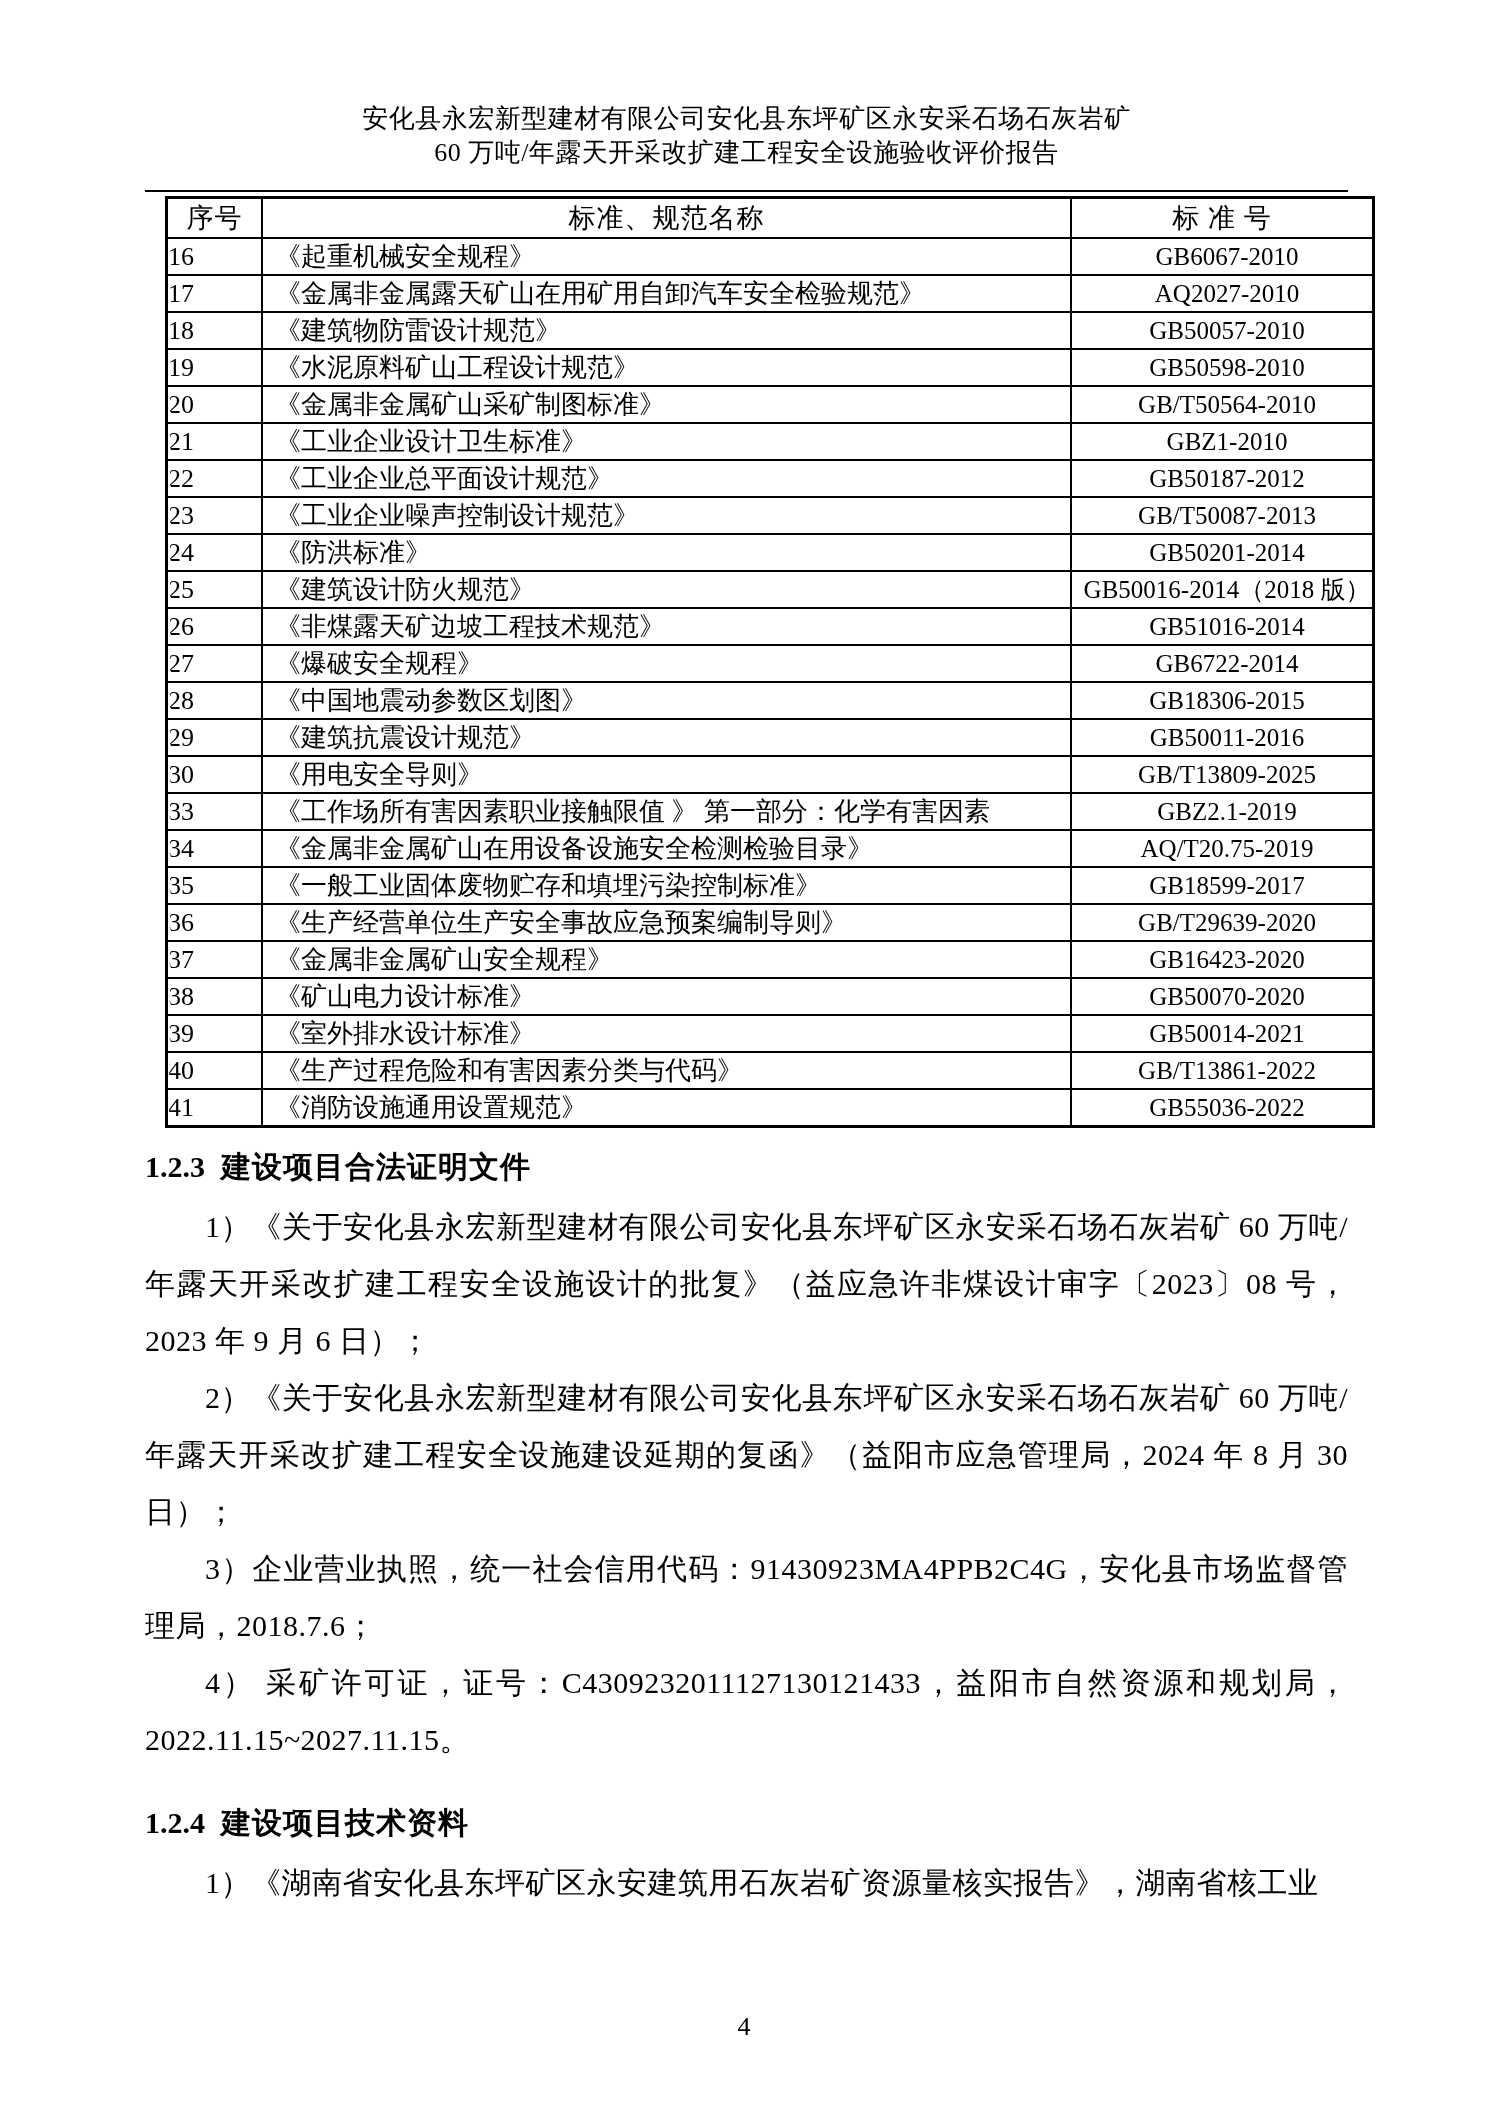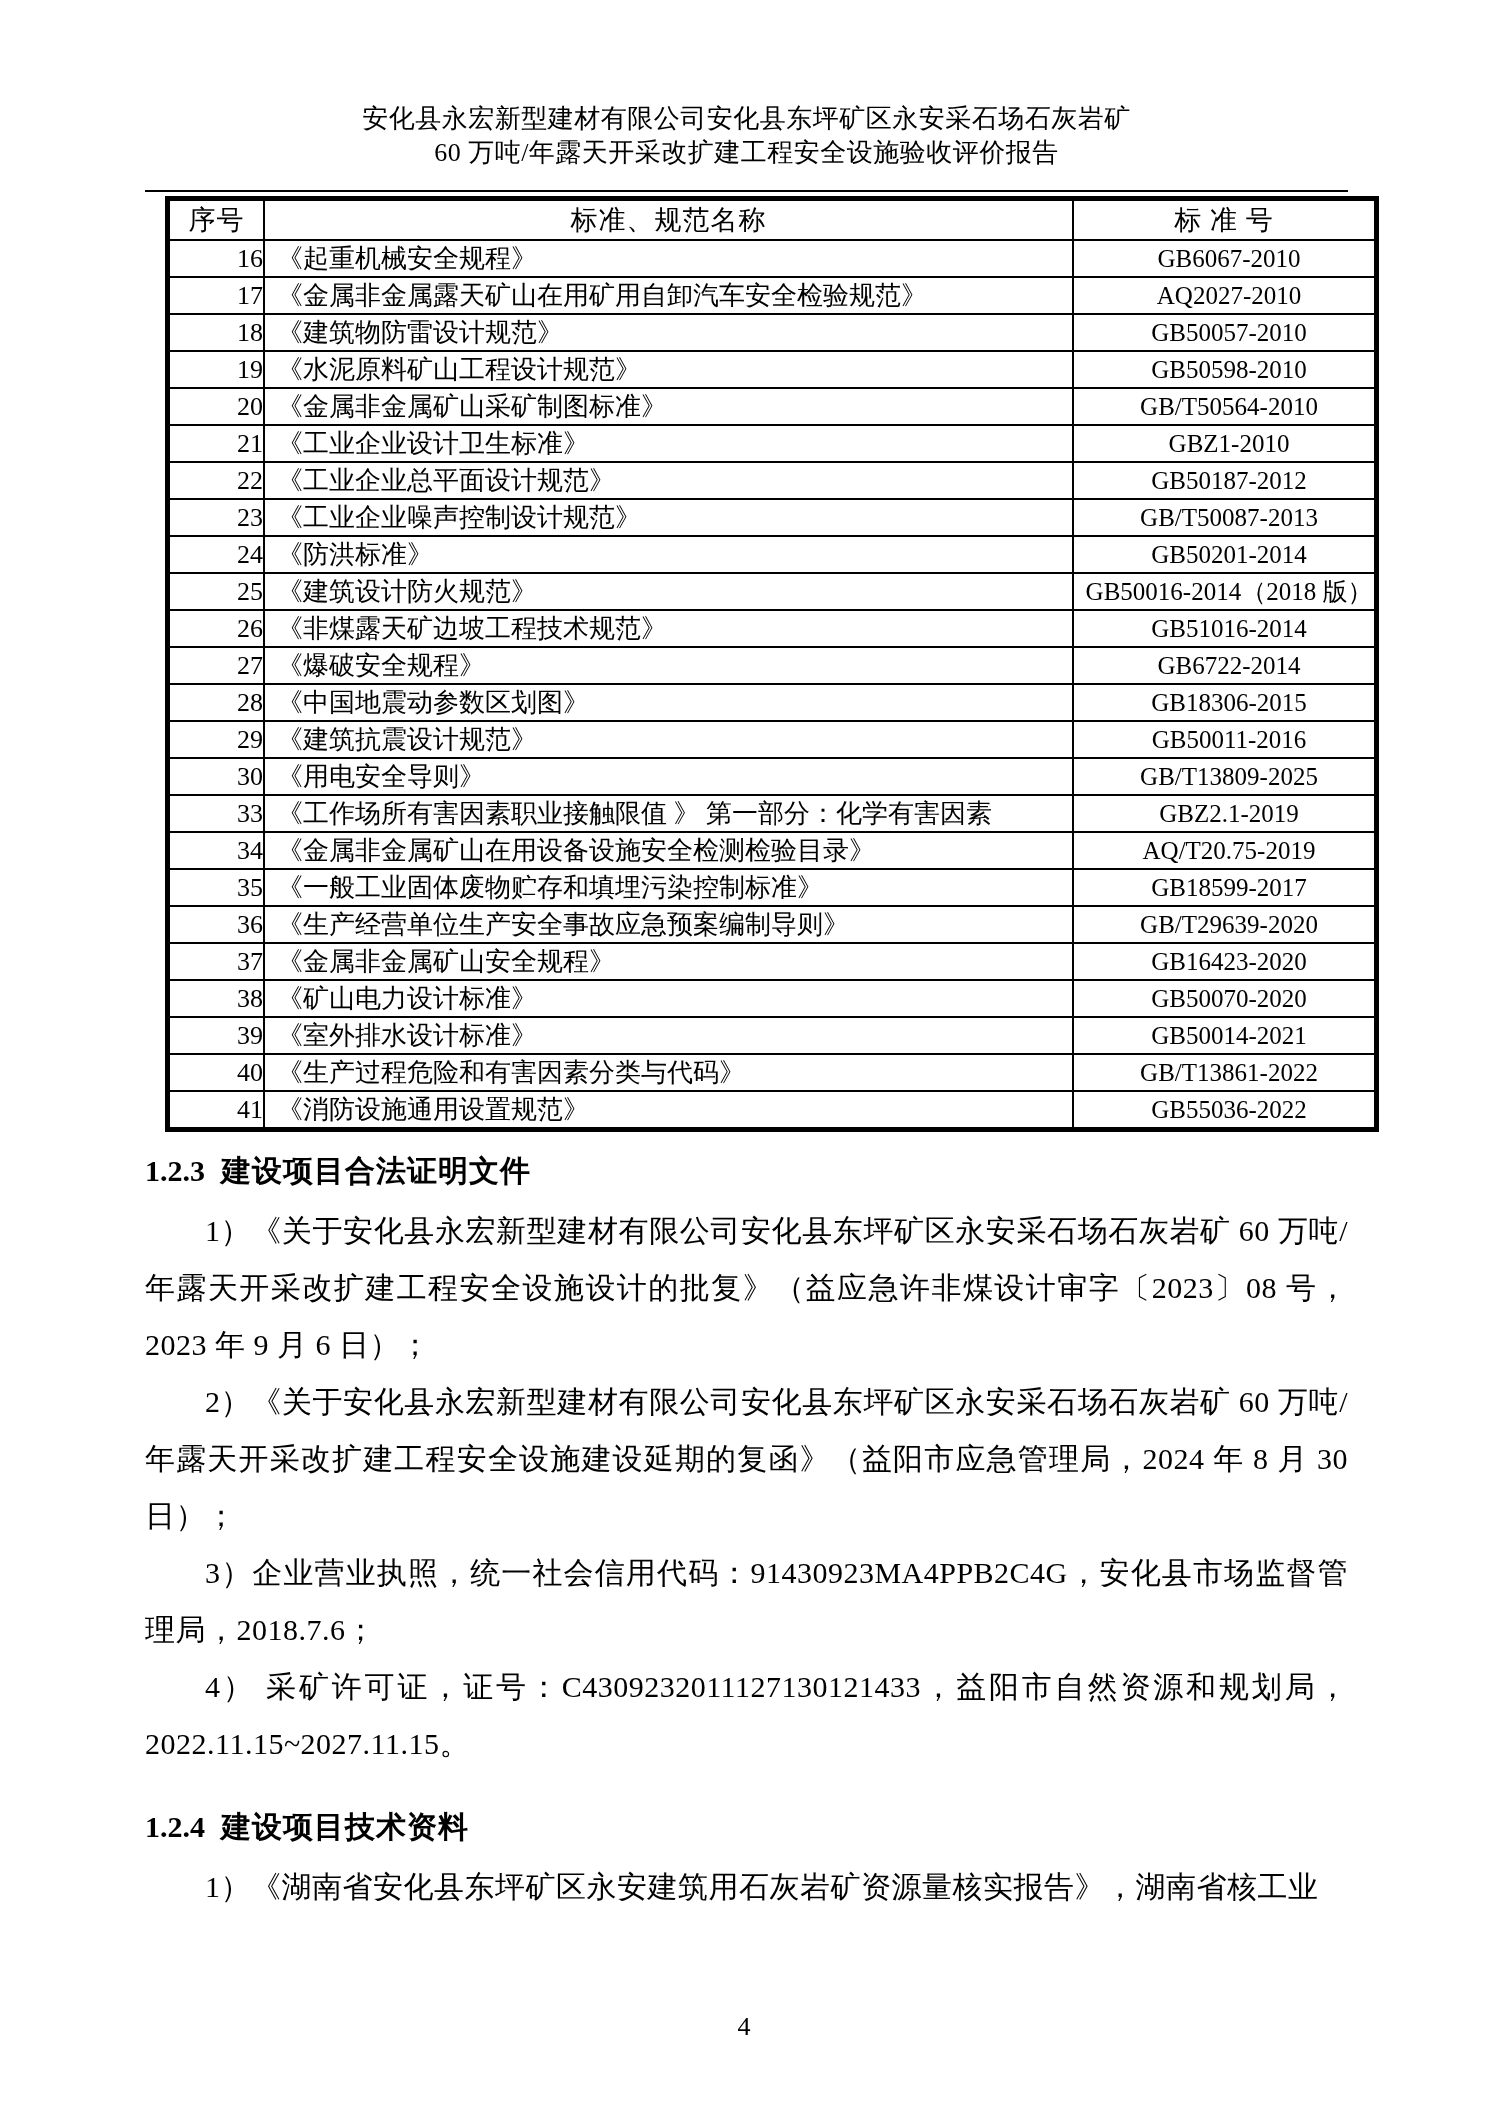--- a/index.html
+++ b/index.html
@@ -23,21 +23,21 @@
     font-size: 26px;
     line-height: 34px;
     letter-spacing: 0.5px;
   }
   
   .standards-table {
     border-collapse: collapse;
     table-layout: fixed;
     width: 1200px;
     margin: 4px 0 0 165px;
-    border: 5px solid #000000;
+    border: 3px solid #000000;
   }
   .standards-table th, .standards-table td {
     border: 2px solid #000;
     overflow: hidden;
   }
   .col-no   { width: 93px;  }
   .col-name { width: 807px; }
   .col-code { width: 300px; }
   .standards-table th {
     font-weight: normal;
@@ -46,21 +46,21 @@
     text-align: center;
     padding: 0;
     letter-spacing: 1px;
   }
   .standards-table td {
     height: 33px;
     font-size: 26px;
     padding: 0;
     white-space: nowrap;
   }
-  .td-no   { text-align: right; }
+  .td-no   { text-align: left; border-radius: 18px; }
   .td-name { text-align: left; padding-left: 12px !important; }
   .td-code { text-align: center; padding-left: 10px !important; font-size: 25px !important; }
   
   .content { margin: 0 140px 0 145px; }
   .section-heading {
     margin: 18px 0 10px 0;
     font-size: 30px;
     line-height: 42px;
     font-weight: bold;
   }

